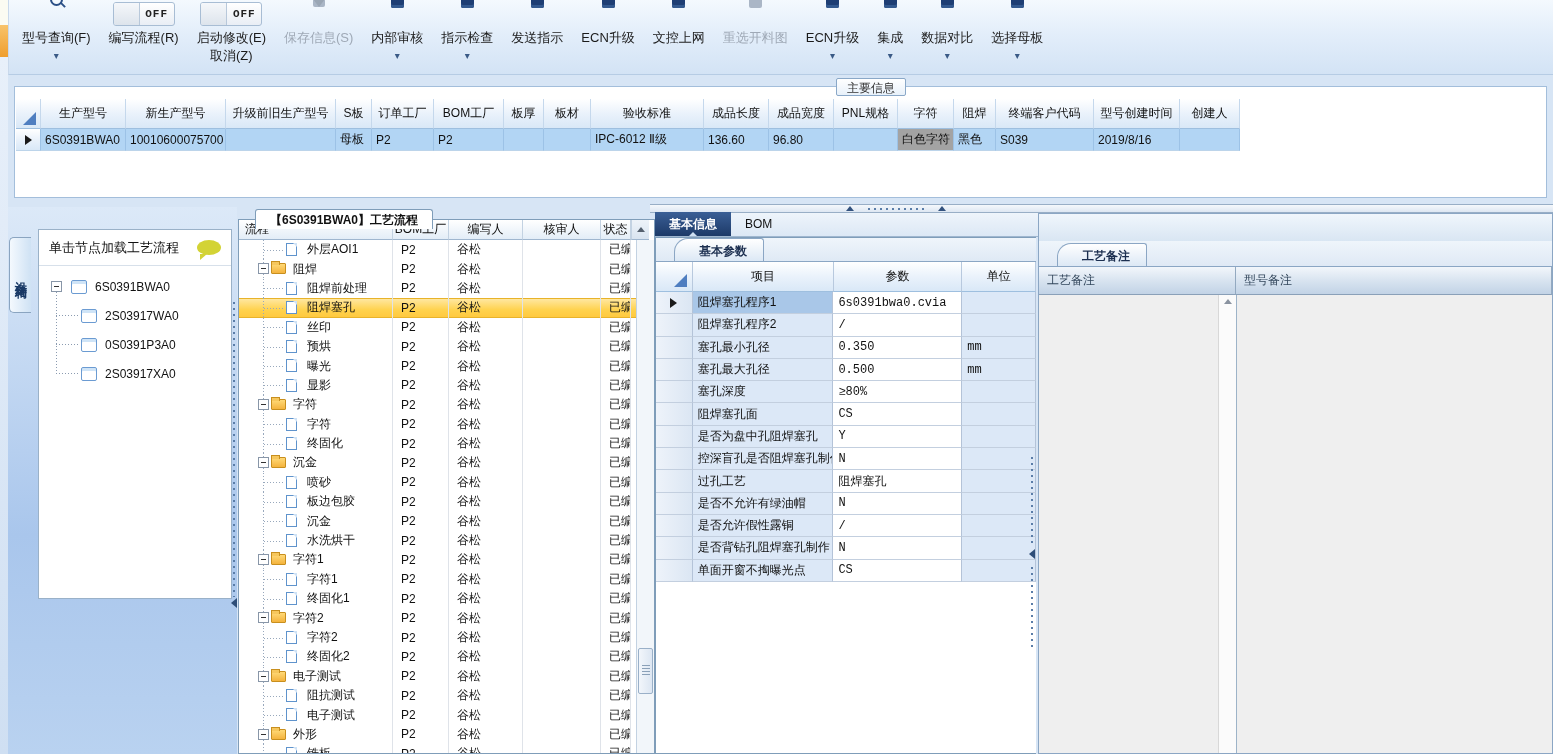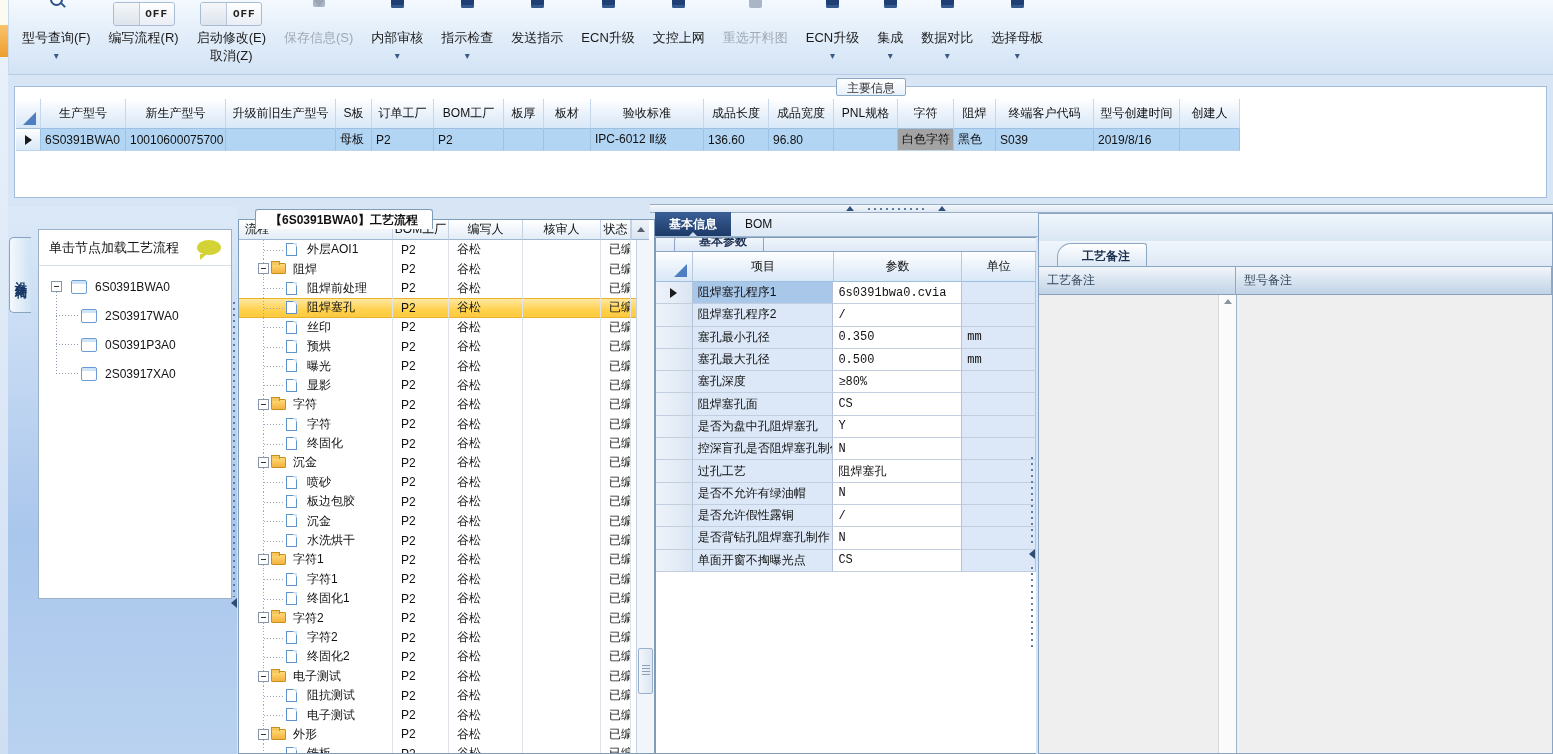--- a/index.html
+++ b/index.html
@@ -101,21 +101,21 @@
 .prow.folder .ico-folder{left:32px;}
 .prow.folder .proc-label{margin-left:54px;}
 .prow.file .ico-file{left:47px;}
 .prow.file .proc-label{margin-left:68px;}
 
 #detail-tabs{position:absolute;left:647px;top:6px;width:388px;height:24px;background:linear-gradient(#eef4fb,#dce8f5);border-bottom:1px solid #9fb6cf;display:flex;align-items:flex-end;}
 .dtab{height:24px;display:flex;align-items:center;justify-content:center;padding:0 14px;white-space:nowrap;}
 .dtab.active{background:linear-gradient(180deg,#3a5f96,#1d3a68);color:#fff;font-weight:bold;position:relative;}
 .dtab.active::after{content:"";position:absolute;left:50%;bottom:0;margin-left:-4px;width:0;height:0;border-left:4px solid transparent;border-right:4px solid transparent;border-bottom:4px solid #cfe0f2;}
 #detail-panel{position:absolute;left:647px;top:30px;width:381px;height:517px;background:#fff;border:1px solid #7f9db9;border-right:none;overflow:hidden;}
-#inner-tab-row{height:14px;background:linear-gradient(#eff5fb,#dfe9f5);border-bottom:1px solid #8ba6c4;position:relative;}
+#inner-tab-row{height:24px;background:linear-gradient(#eff5fb,#dfe9f5);border-bottom:1px solid #8ba6c4;position:relative;}
 .ftab{position:absolute;left:18px;bottom:0;height:23px;padding:4px 16px 0 24px;background:linear-gradient(#ffffff,#dce8f5);border:1px solid #8ba6c4;border-bottom:none;border-radius:14px 3px 0 0;font-weight:bold;color:#1c2f50;white-space:nowrap;}
 #param-table{position:relative;}
 .qrow{display:flex;}
 .qh{height:30px;background:linear-gradient(180deg,#ffffff,#eaf2fb 50%,#d9e8f7);border-right:1px solid #b8c9de;border-bottom:1px solid #9ebfdf;display:flex;align-items:center;justify-content:center;white-space:nowrap;overflow:hidden;}
 .qh.corner{justify-content:flex-end;align-items:flex-end;padding:0 5px 4px 0;}
 .qc{height:22.3px;border-right:1px solid #b4c3d8;border-bottom:1px solid #c3cfdf;display:flex;align-items:center;padding-left:5px;white-space:nowrap;overflow:hidden;}
 .qc.selcol{background:linear-gradient(90deg,#eef3fa,#dbe6f3);justify-content:center;padding-left:0;}
 .qc.item{background:#dce8f7;}
 .qrow.current .qc.item{background:#a9c7e8;}
 .qc.val{background:#fff;font-family:"Liberation Mono","DejaVu Sans Mono",monospace;font-size:12px;}

